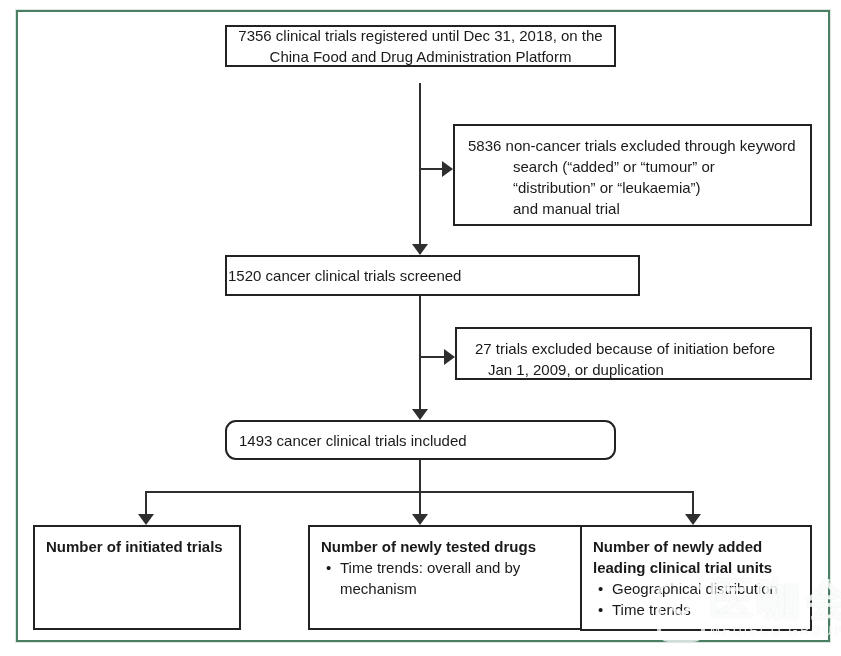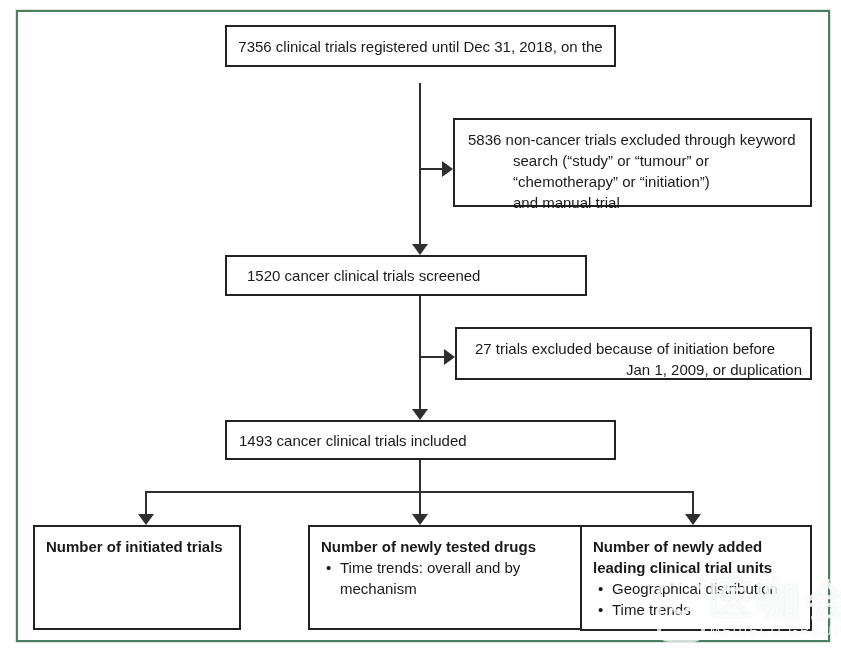--- a/index.html
+++ b/index.html
@@ -16,26 +16,26 @@
   }
   .frame{
     position:absolute;left:16px;top:10px;width:814px;height:632px;
     border:2px solid var(--frame);box-shadow:0 0 0 1px #dce6e0;box-sizing:border-box;
   }
   .node{
     position:absolute;background:#ffffff;border:2px solid var(--boxborder);
     box-sizing:border-box;z-index:2;
   }
   .top-box{left:225px;top:25px;width:391px;height:42px;display:flex;flex-direction:column;justify-content:center;text-align:center;padding:8px 10px;}
-  .excl1{left:453px;top:118px;width:359px;height:89px;padding:9px 8px 0 13px;}
+  .excl1{left:453px;top:124px;width:359px;height:102px;padding:9px 8px 0 13px;}
   .excl1 .cont{padding-left:45px;}
-  .screened{left:225px;top:255px;width:362px;height:41px;display:flex;align-items:center;padding-left:20px;white-space:nowrap;}
+  .screened{left:225px;top:255px;width:415px;height:41px;display:flex;align-items:center;padding-left:1px;white-space:nowrap;}
   .excl2{left:455px;top:327px;width:357px;height:53px;padding:9px 8px 0 18px;}
-  .excl2 .cont{padding-left:13px;text-align:right;}
-  .included{left:225px;top:420px;width:391px;height:40px;display:flex;align-items:center;padding-left:12px;white-space:nowrap;}
+  .excl2 .cont{padding-left:13px;}
+  .included{left:225px;top:420px;width:391px;height:40px;display:flex;align-items:center;padding-left:12px;white-space:nowrap;border-radius:11px;}
   .outcome{top:525px;min-height:105px;padding:9px 11px;}
   .outcome .head{font-weight:bold;}
   .box-a{left:33px;width:208px;}
   .box-b{left:308px;width:281px;}
   .box-c{left:580px;width:232px;}
   .bullet{position:relative;padding-left:19px;}
   .bullet::before{content:"\2022";position:absolute;left:5px;}
   .vline,.hline{position:absolute;background:var(--line);z-index:1;}
   .vline{width:2px;}
   .hline{height:2px;}
@@ -78,26 +78,27 @@
   <div class="ah-down" style="left:138px;top:514px;"></div>
 
   <div class="vline" style="left:419px;top:493px;height:21px;"></div>
   <div class="ah-down" style="left:412px;top:514px;"></div>
 
   <div class="vline" style="left:692px;top:491px;height:23px;"></div>
   <div class="ah-down" style="left:685px;top:514px;"></div>
 
   <div class="node top-box">
     <div>7356 clinical trials registered until Dec 31, 2018, on the</div>
+    <div>China Food and Drug Administration Platform</div>
   </div>
 
   <div class="node excl1">
     <div>5836 non-cancer trials excluded through keyword</div>
-    <div class="cont">search (“study” or “tumour” or</div>
-    <div class="cont">“chemotherapy” or “initiation”)</div>
+    <div class="cont">search (“added” or “tumour” or</div>
+    <div class="cont">“distribution” or “leukaemia”)</div>
     <div class="cont">and manual trial</div>
   </div>
 
   <div class="node screened">
     <div>1520 cancer clinical trials screened</div>
   </div>
 
   <div class="node excl2">
     <div>27 trials excluded because of initiation before</div>
     <div class="cont">Jan 1, 2009, or duplication</div>

